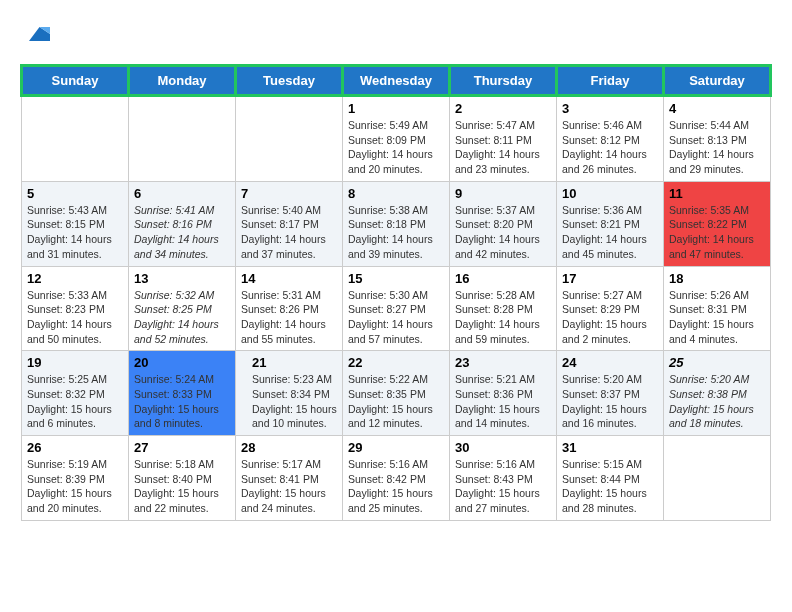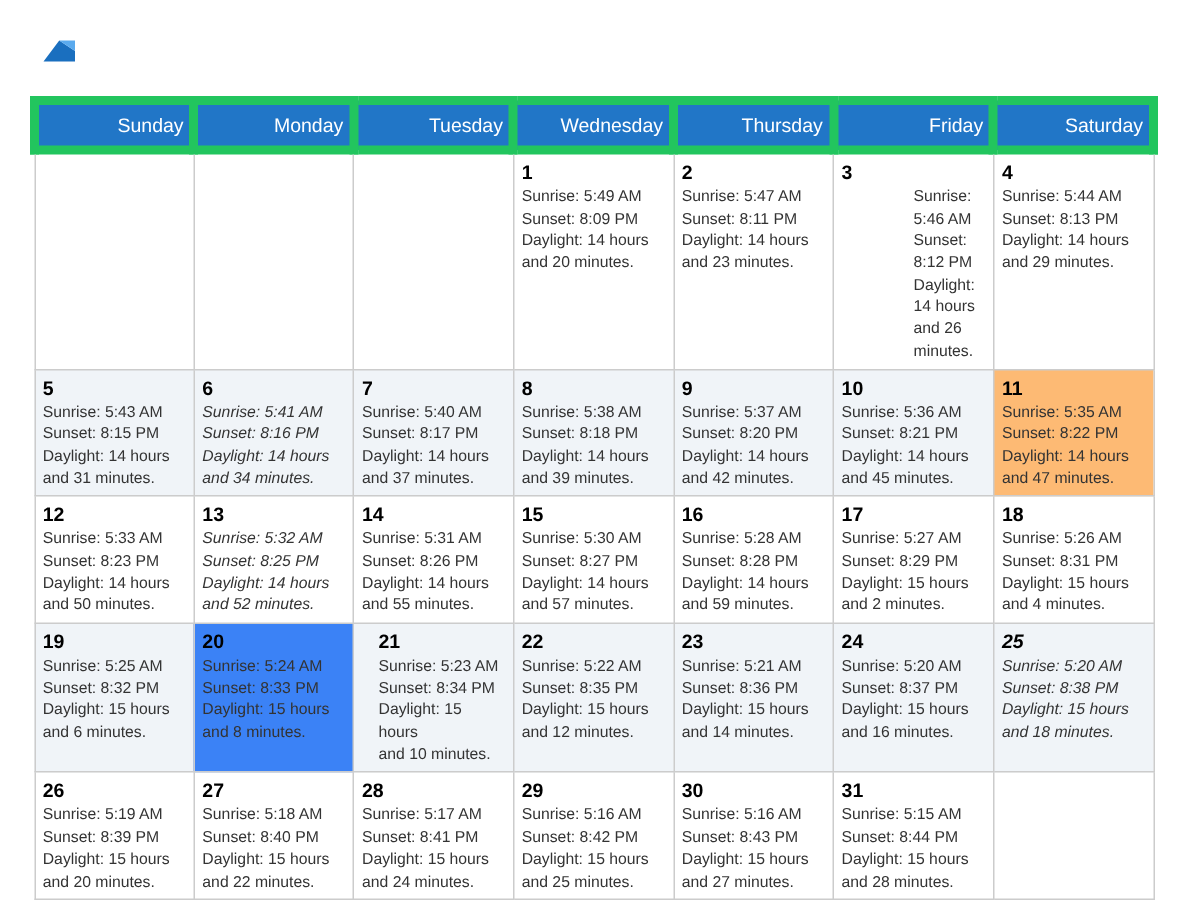--- a/index.html
+++ b/index.html
@@ -46,24 +46,24 @@
     }
     .calendar {
       width: 100%;
       border-collapse: collapse;
       font-size: 11px;
     }
     .calendar th {
       background-color: #2176c7;
       color: #fff;
       padding: 6px 4px;
-      text-align: right;
+      text-align: center;
       font-size: 13px;
-      font-weight: normal;
-      border: 6px solid #22c55e;
+      font-weight: bold;
+      border: 3px solid #22c55e;
     }
     .calendar td {
       border: 1px solid #ccc;
       vertical-align: top;
       padding: 4px 5px;
       width: 107px;
       min-height: 80px;
       background: #fff;
     }
     .calendar tr:nth-child(even) td {
@@ -133,21 +133,21 @@
         </td>
         <td>
           <div class="day-number">2</div>
           <div class="day-info" style="white-space: pre-line;">Sunrise: 5:47 AM
 Sunset: 8:11 PM
 Daylight: 14 hours
 and 23 minutes.</div>
         </td>
         <td>
           <div class="day-number">3</div>
-          <div class="day-info" style="white-space: pre-line; margin-left: 48px;">Sunrise: 5:46 AM
+          <div class="day-info" style="white-space: pre-line;">Sunrise: 5:46 AM
 Sunset: 8:12 PM
 Daylight: 14 hours
 and 26 minutes.</div>
         </td>
         <td>
           <div class="day-number">4</div>
           <div class="day-info" style="white-space: pre-line;">Sunrise: 5:44 AM
 Sunset: 8:13 PM
 Daylight: 14 hours
 and 29 minutes.</div>
@@ -189,21 +189,21 @@
 Daylight: 14 hours
 and 42 minutes.</div>
         </td>
         <td style="background-color: rgb(240, 244, 248);">
           <div class="day-number">10</div>
           <div class="day-info" style="white-space: pre-line;">Sunrise: 5:36 AM
 Sunset: 8:21 PM
 Daylight: 14 hours
 and 45 minutes.</div>
         </td>
-        <td style="background-color: #fdba74;">
+        <td style="background-color: #ef4444;">
           <div class="day-number">11</div>
           <div class="day-info" style="white-space: pre-line;">Sunrise: 5:35 AM
 Sunset: 8:22 PM
 Daylight: 14 hours
 and 47 minutes.</div>
         </td>
       </tr>
       <tr>
         <td>
           <div class="day-number">12</div>

